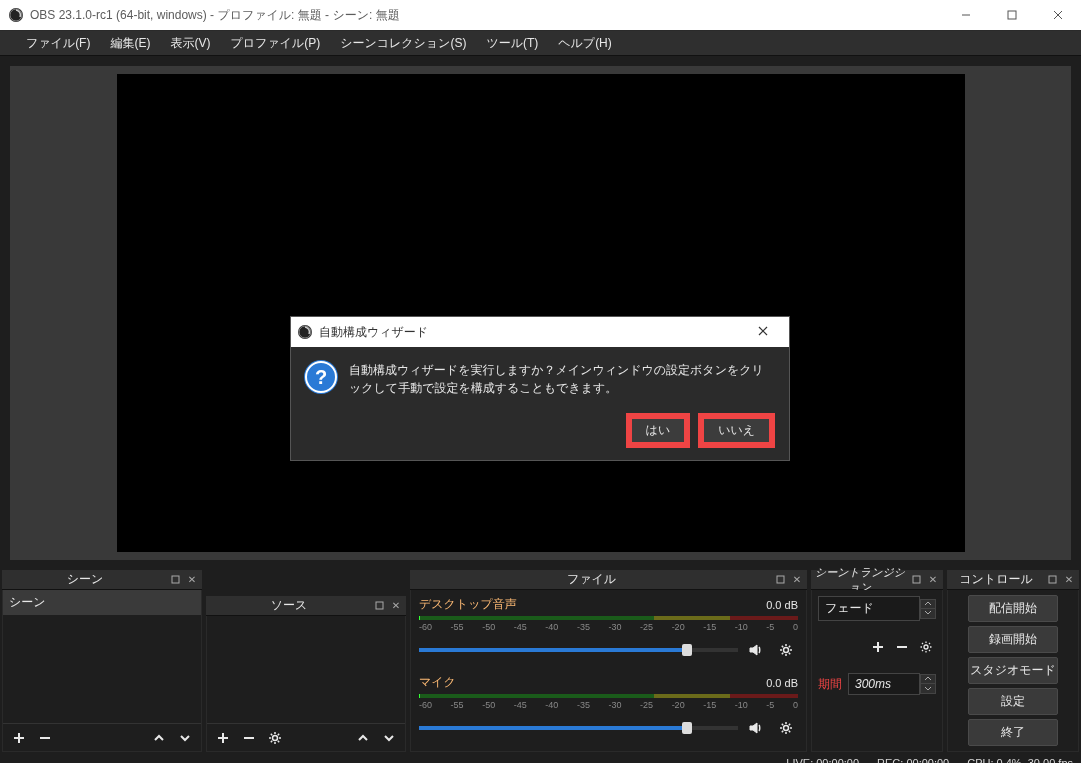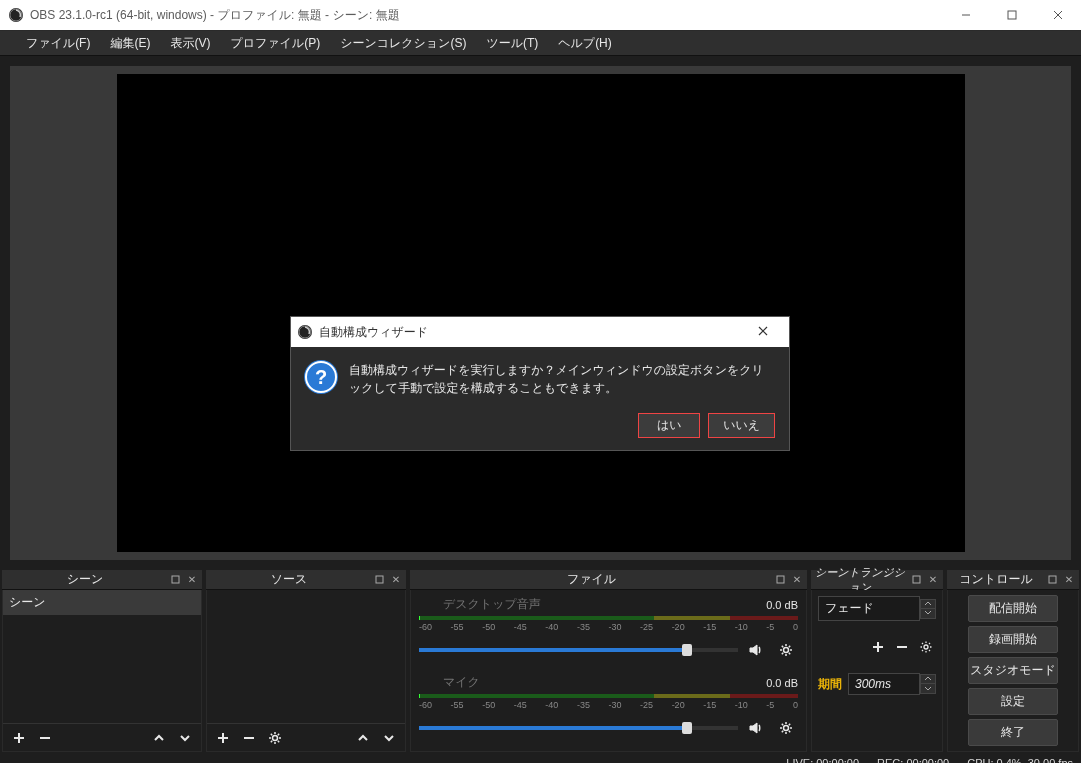--- a/index.html
+++ b/index.html
@@ -21,62 +21,62 @@
 
 .dialog { position: absolute; width: 500px; background: #2b2b2b; border: 1px solid #555; box-shadow: 0 4px 20px rgba(0,0,0,.5); }
 .dialog-tb { height: 30px; background: #ffffff; display: flex; align-items: center; padding: 0 6px; }
 .dialog-tb .dlg-icon { width: 16px; height: 16px; margin-right: 6px; }
 .dialog-tb .dlg-title { flex: 1; color: #333; font-size: 12px; }
 .dialog-tb .dlg-close { width: 40px; text-align: center; }
 .dialog-body { padding: 14px 14px 10px 14px; display: flex; gap: 12px; }
 .q-icon { width: 32px; height: 32px; border-radius: 50%; background: #2a7ad6; display: flex; align-items: center; justify-content: center; color: #fff; font-size: 20px; font-weight: bold; flex-shrink: 0; border: 2px solid #fff; box-shadow: 0 0 0 1px #2a7ad6; }
 .dialog-msg { color: #e8e8e8; font-size: 12px; line-height: 1.5; }
 .dialog-btns { padding: 6px 14px 12px 14px; display: flex; justify-content: flex-end; gap: 8px; }
-.dlg-btn { min-width: 62px; padding: 3px 14px; background: #3c3c3c; border: 1px solid #ef4444; color: #e8e8e8; text-align: center; }
+.dlg-btn { min-width: 62px; padding: 3px 14px; background: #3c3c3c; border: 6px solid #ef4444; color: #e8e8e8; text-align: center; }
 
 .bottom { display: flex; gap: 4px; padding: 0 2px; }
 .dock { display: flex; flex-direction: column; }
 .dock-header { height: 20px; background: #2f2f2f; display: flex; align-items: center; border-bottom: 1px solid #111; }
 .dock-title { flex: 1; text-align: center; color: #e8e8e8; }
 .dock-ctl { width: 14px; height: 14px; margin-right: 3px; display: flex; align-items: center; justify-content: center; color: #aaa; font-size: 10px; }
 .dock-body { flex: 1; background: #1e1e1e; border: 1px solid #2a2a2a; border-top: none; position: relative; }
 
 .scenes { width: 200px; }
-.sources { width: 200px; }
+.sources { width: 200px; margin-top: 26px; }
 .mixer { flex: 1; }
 .transitions { width: 132px; }
 .controls { width: 132px; }
 
 .list-item { padding: 4px 6px; background: #3a3a3a; color: #e8e8e8; }
 .toolbar { position: absolute; bottom: 0; left: 0; right: 0; height: 28px; border-top: 1px solid #333; display: flex; align-items: center; padding: 0 4px; gap: 2px; }
 .tb-btn { width: 24px; height: 24px; display: flex; align-items: center; justify-content: center; color: #e8e8e8; }
 .tb-btn svg { stroke: #e8e8e8; }
 
 .mixer-item { padding: 6px 8px 2px 8px; }
 .mixer-row { display: flex; align-items: center; }
-.mixer-name { flex: 1; color: #737373; margin-left: 24px; }
+.mixer-name { flex: 1; color: #fdba74; }
 .mixer-db { color: #e8e8e8; font-size: 11px; }
 .vu { height: 4px; margin-top: 3px; position: relative; background: linear-gradient(to right, #1a5b1a 0%, #1a5b1a 62%, #6b6b1a 62%, #6b6b1a 82%, #6b1a1a 82%, #6b1a1a 100%); }
 .vu::before { content: ""; position: absolute; left: 0; top: 0; height: 100%; width: 1px; background: #3f3; }
 .ticks { display: flex; justify-content: space-between; margin-top: 2px; color: #888; font-size: 9px; }
 .slider-row { display: flex; align-items: center; gap: 6px; margin: 6px 0 4px 0; }
 .slider { flex: 1; height: 4px; background: #333; position: relative; }
 .slider .fill { position: absolute; left: 0; top: 0; bottom: 0; width: 84%; background: #2a7ad6; }
 .slider .thumb { position: absolute; left: 84%; top: -4px; width: 10px; height: 12px; background: #ddd; border-radius: 2px; margin-left: -5px; }
 
 .trans-body { padding: 6px; display: flex; flex-direction: column; gap: 14px; }
 .combo { display: flex; align-items: center; }
 .combo-field { flex: 1; padding: 3px 6px; background: #1a1a1a; border: 1px solid #444; color: #e8e8e8; }
 .combo-spin { width: 16px; display: flex; flex-direction: column; }
 .spin-btn { height: 10px; background: #2f2f2f; border: 1px solid #444; display: flex; align-items: center; justify-content: center; }
 .spin-btn + .spin-btn { border-top: none; }
 .trans-icons { display: flex; justify-content: flex-end; gap: 4px; }
 .trans-icons .tb-btn { width: 20px; }
 .trans-row { display: flex; align-items: center; gap: 6px; }
-.trans-label { color: #eab308; font-weight: bold; }
+.trans-label { color: #ef4444; }
 
 .ctrl-body { padding: 3px 0; display: flex; flex-direction: column; }
 .ctrl-btn { margin: 2px 20px; padding: 4px 0; text-align: center; background: #3a3a3a; border: 1px solid #4a4a4a; color: #e8e8e8; border-radius: 2px; }
 
 .statusbar { height: 22px; background: #1e1e1e; display: flex; align-items: center; justify-content: flex-end; gap: 18px; padding: 0 8px; color: #d8d8d8; font-size: 11px; }
 
 .obs-logo { display: inline-block; }
 </style>
 </head>
 <body>

